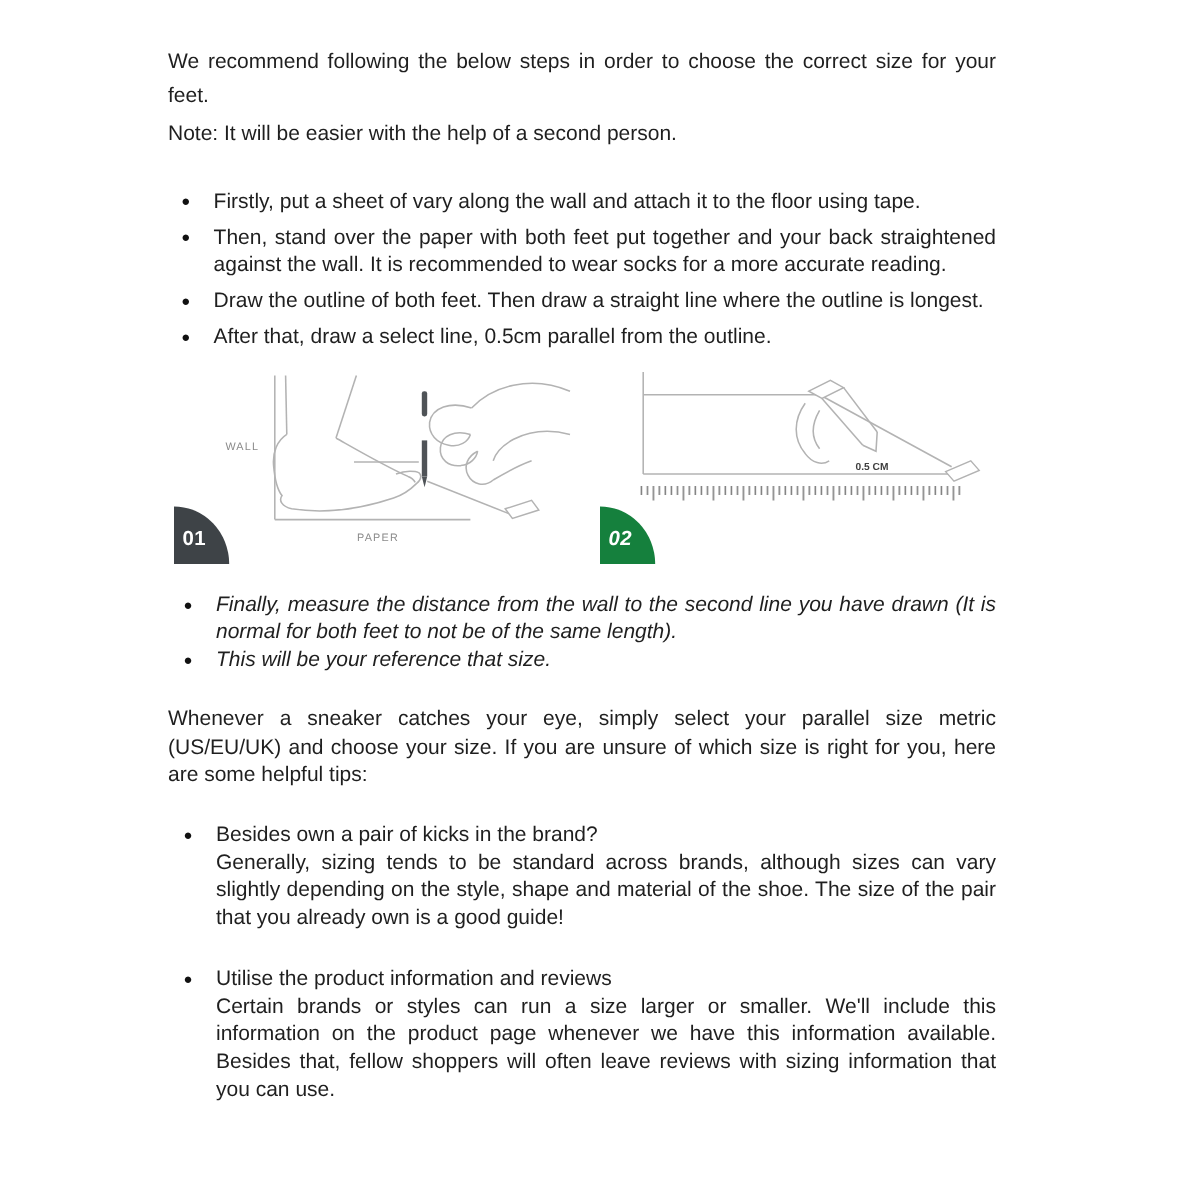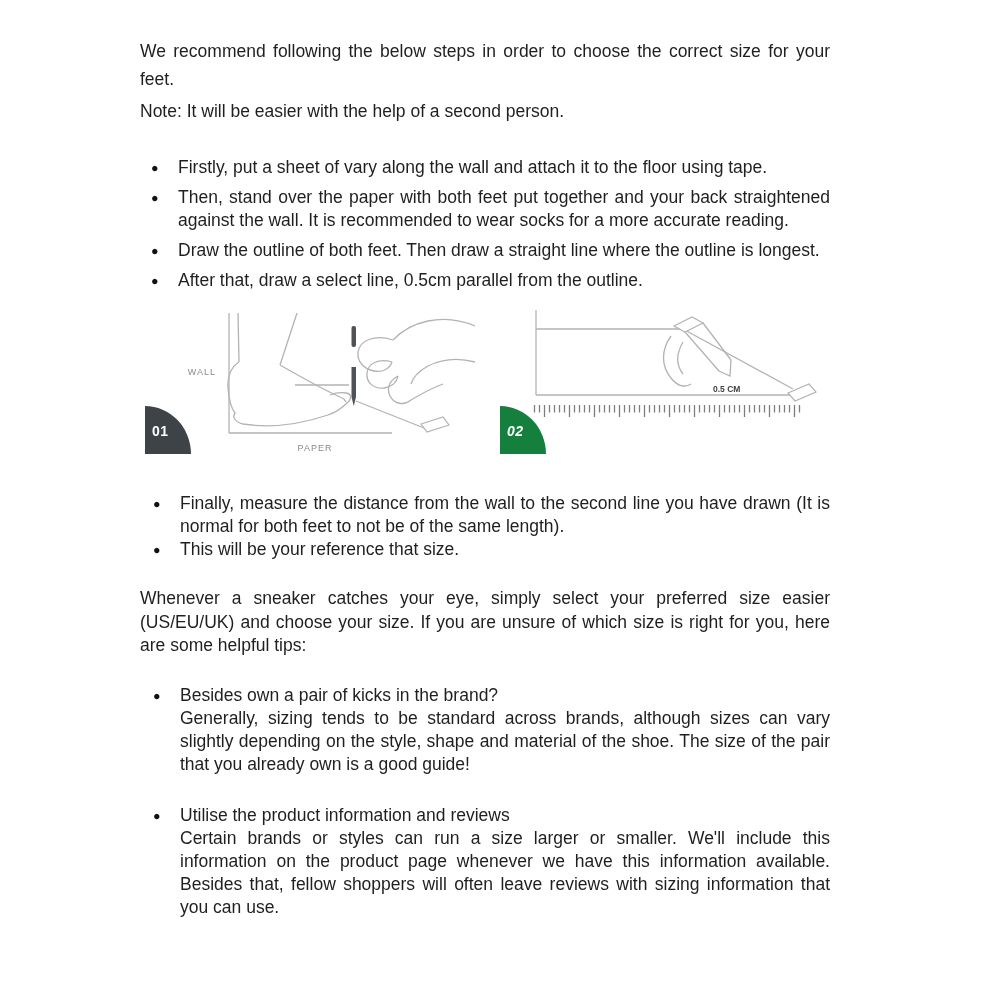--- a/index.html
+++ b/index.html
@@ -23,39 +23,39 @@
   ul { list-style: none; margin: 0; padding: 0; }
   li { position: relative; padding-left: 38px; line-height: 23px; }
   li::before {
     content: "\25CF";
     position: absolute; left: 11px; top: 1px;
     font-size: 12.5px; color: #111;
   }
   .steps { margin-top: 33px; }
   .steps li { margin-bottom: 7px; text-align: justify; }
   .results { margin-top: 22px; }
-  .results li { margin-bottom: 0; text-align: justify; padding-left: 40px; }
+  .results li { margin-bottom: 0; text-align: justify; padding-left: 40px; font-style: italic; }
   .results li::before { left: 13px; }
   .tips-intro { margin: 26px 0 0 0; line-height: 23.5px; text-align: justify; }
   .tips { margin-top: 26px; }
   .tips li { margin-bottom: 28px; padding-left: 40px; }
   .tips li::before { left: 13px; }
   .tip-body { text-align: justify; }
 
   
   .diagrams { position: relative; height: 170px; margin-top: 8px; }
   .diagram { position: absolute; top: 0; }
   .d1 { left: 0; width: 340px; height: 170px; }
   .d2 { left: 353px; width: 390px; height: 170px; }
   .diagram svg { display: block; }
   .badge {
-    position: absolute; left: 5px; bottom: 16px;
+    position: absolute; left: 5px; bottom: 0;
     width: 46px; height: 48px;
     border-radius: 0 100% 0 0;
-    color: #fff; font-weight: 700; font-size: 14px; letter-spacing: .5px;
+    color: #fff; font-weight: 700; font-size: 17px; letter-spacing: .5px;
     box-sizing: border-box; padding: 18px 0 0 7px;
     line-height: 1;
   }
   .d2 .badge { left: 7px; }
 
   .lineart { stroke: #b3b3b3; stroke-width: 1.3; fill: none; }
   .darkart { fill: #4f5357; stroke: none; }
   .tape { fill: #ffffff; stroke: #b3b3b3; stroke-width: 1.2; }
   .diag-label {
     font-family: "Liberation Sans", sans-serif;
@@ -159,21 +159,21 @@
         <span>02</span>
       </div>
     </div>
   </div>
 
   <ul class="results">
     <li><span>Finally, measure the distance from the wall to the second line you have drawn (It is normal for both feet to not be of the same length).</span></li>
     <li><span>This will be your reference that size.</span></li>
   </ul>
 
-  <p class="tips-intro">Whenever a sneaker catches your eye, simply select your preferred size easier (US/EU/UK) and choose your size. If you are unsure of which size is right for you, here are some helpful tips:</p>
+  <p class="tips-intro">Whenever a sneaker catches your eye, simply select your parallel size metric (US/EU/UK) and choose your size. If you are unsure of which size is right for you, here are some helpful tips:</p>
 
   <ul class="tips">
     <li>
       <div class="tip-title">Besides own a pair of kicks in the brand?</div>
       <div class="tip-body">Generally, sizing tends to be standard across brands, although sizes can vary slightly depending on the style, shape and material of the shoe. The size of the pair that you already own is a good guide!</div>
     </li>
     <li>
       <div class="tip-title">Utilise the product information and reviews</div>
       <div class="tip-body">Certain brands or styles can run a size larger or smaller. We'll include this information on the product page whenever we have this information available. Besides that, fellow shoppers will often leave reviews with sizing information that you can use.</div>
     </li>

